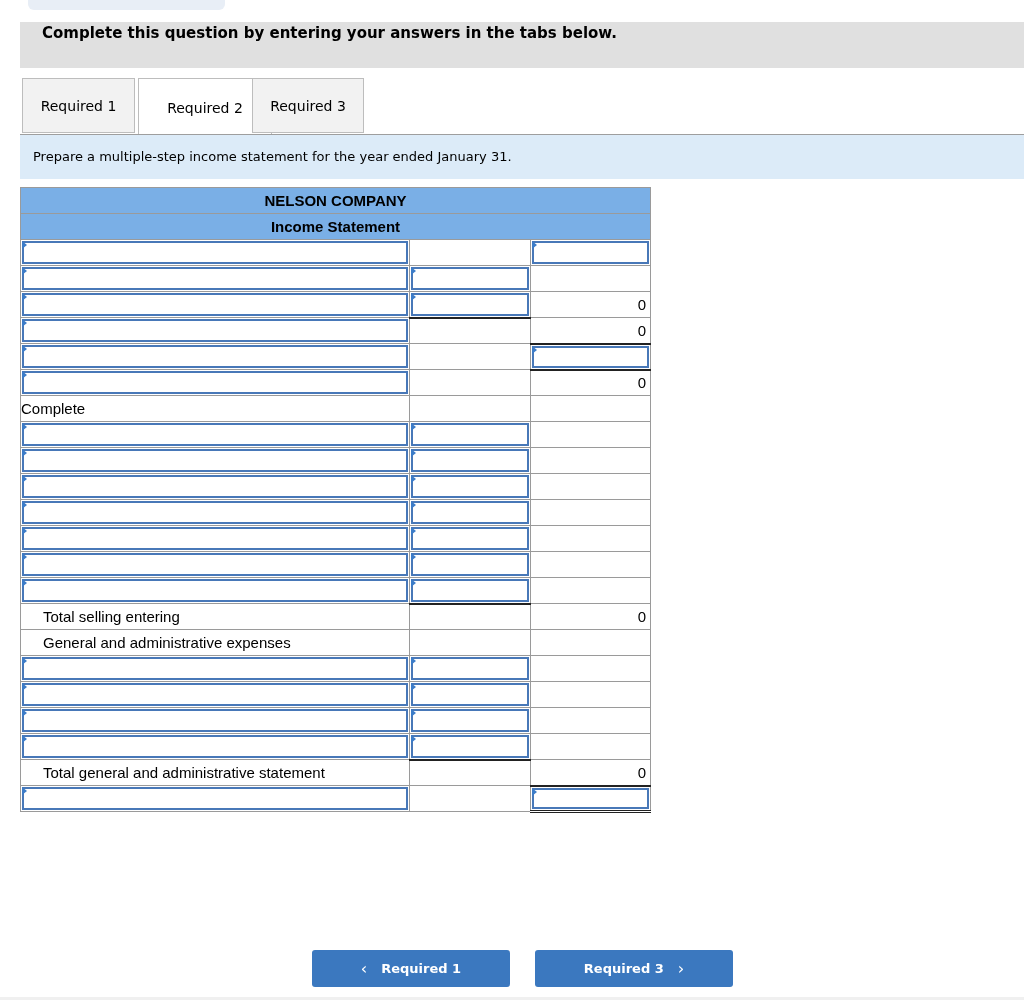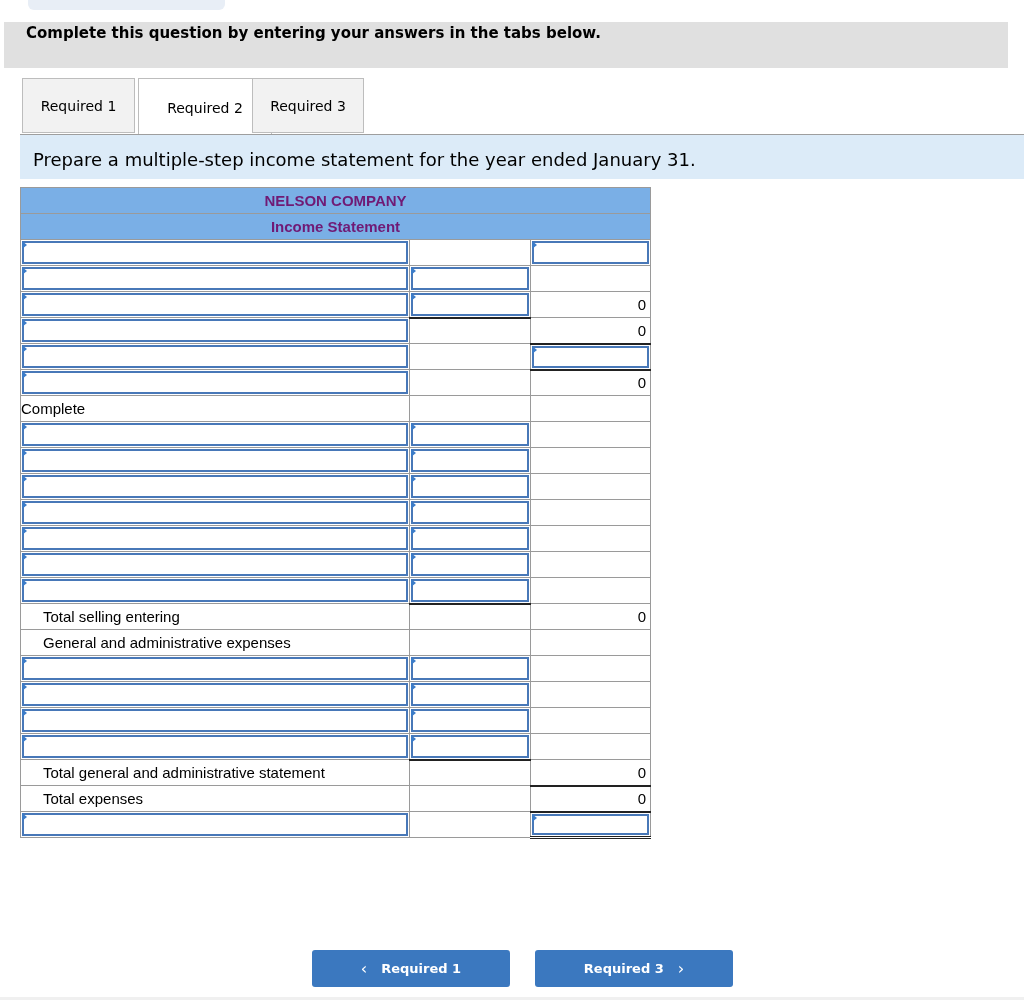--- a/index.html
+++ b/index.html
@@ -1,28 +1,28 @@
 <!DOCTYPE html>
 <html><head>
 <meta charset="utf-8">
 <style>
   html, body { margin:0; padding:0; background:#fff; }
   body { width:1024px; height:1000px; position:relative; overflow:hidden; font-family:"DejaVu Sans", sans-serif; color:#000; }
   .topblob { position:absolute; left:28px; top:-10px; width:197px; height:20px; background:#e8eef6; border-radius:6px; }
-  .instr { position:absolute; left:4px; top:22px; width:1004px; height:46px; background:#e0e0e0; }
+  .instr { position:absolute; left:20px; top:22px; width:1004px; height:46px; background:#e0e0e0; }
   .instr span { position:absolute; left:22px; top:2px; font-weight:bold; font-size:15px; font-family:"DejaVu Sans", sans-serif; }
   .tabs { position:absolute; left:22px; top:78px; height:57px; }
   .tab { position:absolute; top:0; height:55px; border:1px solid #bdbdbd; background:#f2f2f2; font-size:14px; display:flex; align-items:center; justify-content:center; box-sizing:border-box; cursor:pointer; }
   .tab.active { background:#fff; height:58px; border-bottom:none; }
   .tabline { position:absolute; left:20px; top:134px; width:1004px; height:1px; background:#9e9e9e; }
   .prompt { position:absolute; left:20px; top:135px; width:1004px; height:44px; background:#dcebf8; }
-  .prompt span { position:absolute; left:13px; top:14px; font-size:18px; font-family:"DejaVu Sans", sans-serif; }
+  .prompt span { position:absolute; left:13px; top:14px; font-size:13px; font-family:"DejaVu Sans", sans-serif; }
   table.stmt { position:absolute; left:20px; top:187px; border-collapse:collapse; font-family:"Liberation Sans", sans-serif; font-size:15px; }
   table.stmt td { border:1px solid #9a9a9a; height:26px; padding:0; box-sizing:border-box; position:relative; }
-  .hdr td { background:#7aafe6; text-align:center; font-weight:bold; color:#701a75; height:28px; }
+  .hdr td { background:#7aafe6; text-align:center; font-weight:bold; color:#000000; height:28px; }
   td.c1 { width:389px; }
   td.c2 { width:121px; }
   td.c3 { width:120px; }
   .inp { position:absolute; left:1px; top:1px; right:1px; bottom:1px; border:2px solid #4878b8; box-sizing:border-box; background:#fff; }
   .inp::before { content:""; position:absolute; left:-2px; top:-2px; border-top:4px solid transparent; border-bottom:4px solid transparent; border-left:5px solid #3c7cc8; }
   .lbl { padding-left:4px; }
   .lbl.ind { padding-left:22px; }
   .num { text-align:right; padding-right:4px !important; }
   .ul { border-bottom:2px solid #222 !important; }
   .dul { border-bottom:3px double #222 !important; }
@@ -223,25 +223,20 @@
           <div class="inp"></div>
         </td>
         <td class="c3 num"></td>
       </tr>
       <tr>
         <td class="c1 lbl ind">Total general and administrative statement</td>
         <td class="c2"></td>
         <td class="c3 num ul">0</td>
       </tr>
       <tr>
-        <td class="c1 lbl ind">Total expenses</td>
-        <td class="c2"></td>
-        <td class="c3 num ul">0</td>
-      </tr>
-      <tr>
         <td class="c1">
           <div class="inp"></div>
         </td>
         <td class="c2"></td>
         <td class="c3 num dul">
           <div class="inp"></div>
         </td>
       </tr>
     </tbody>
 </table>

